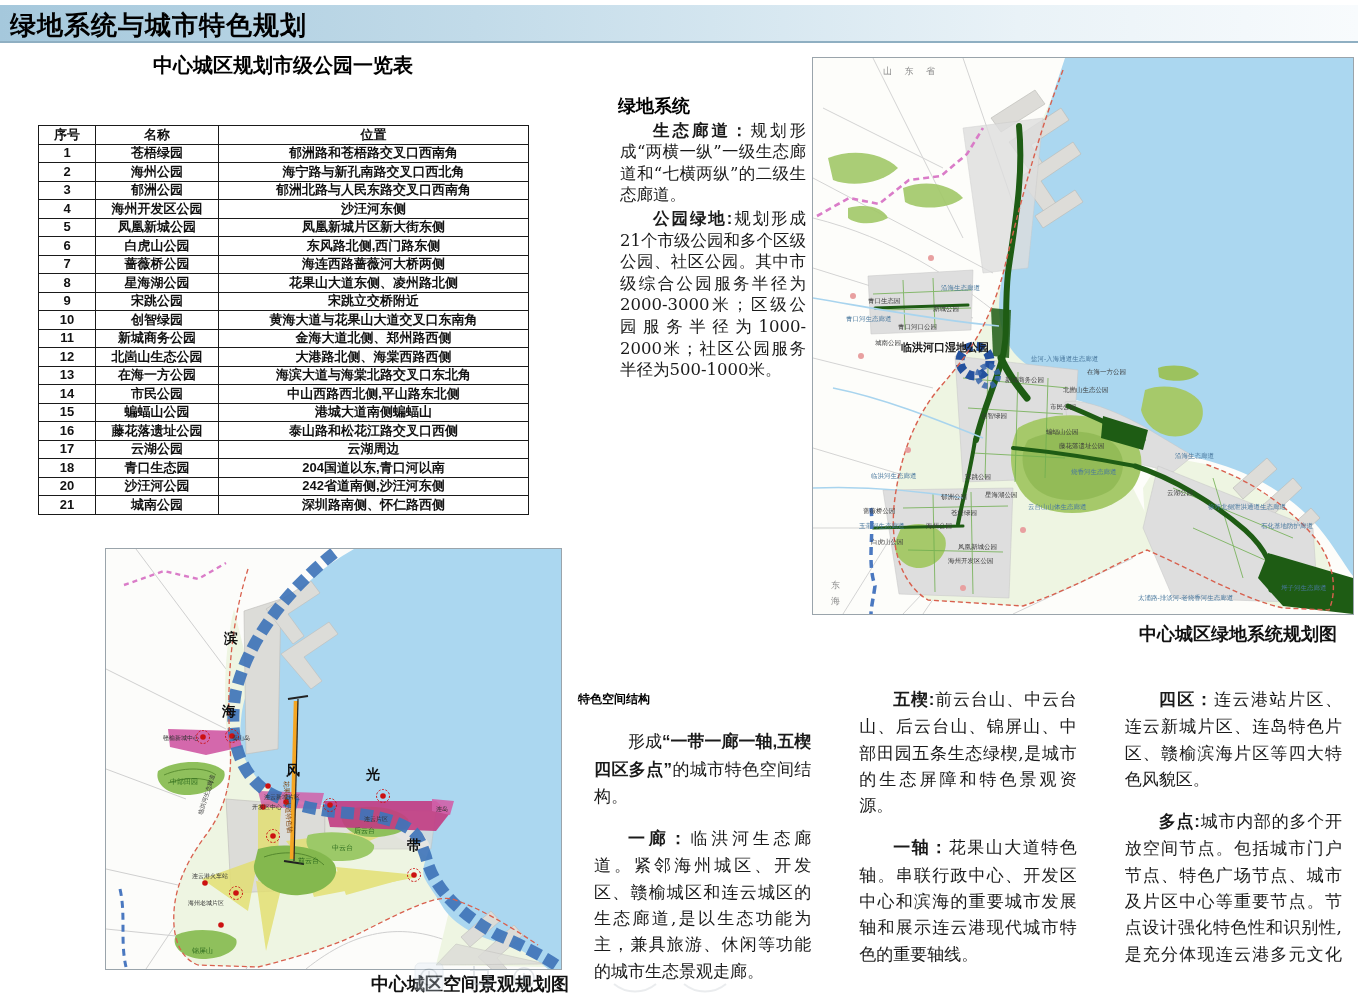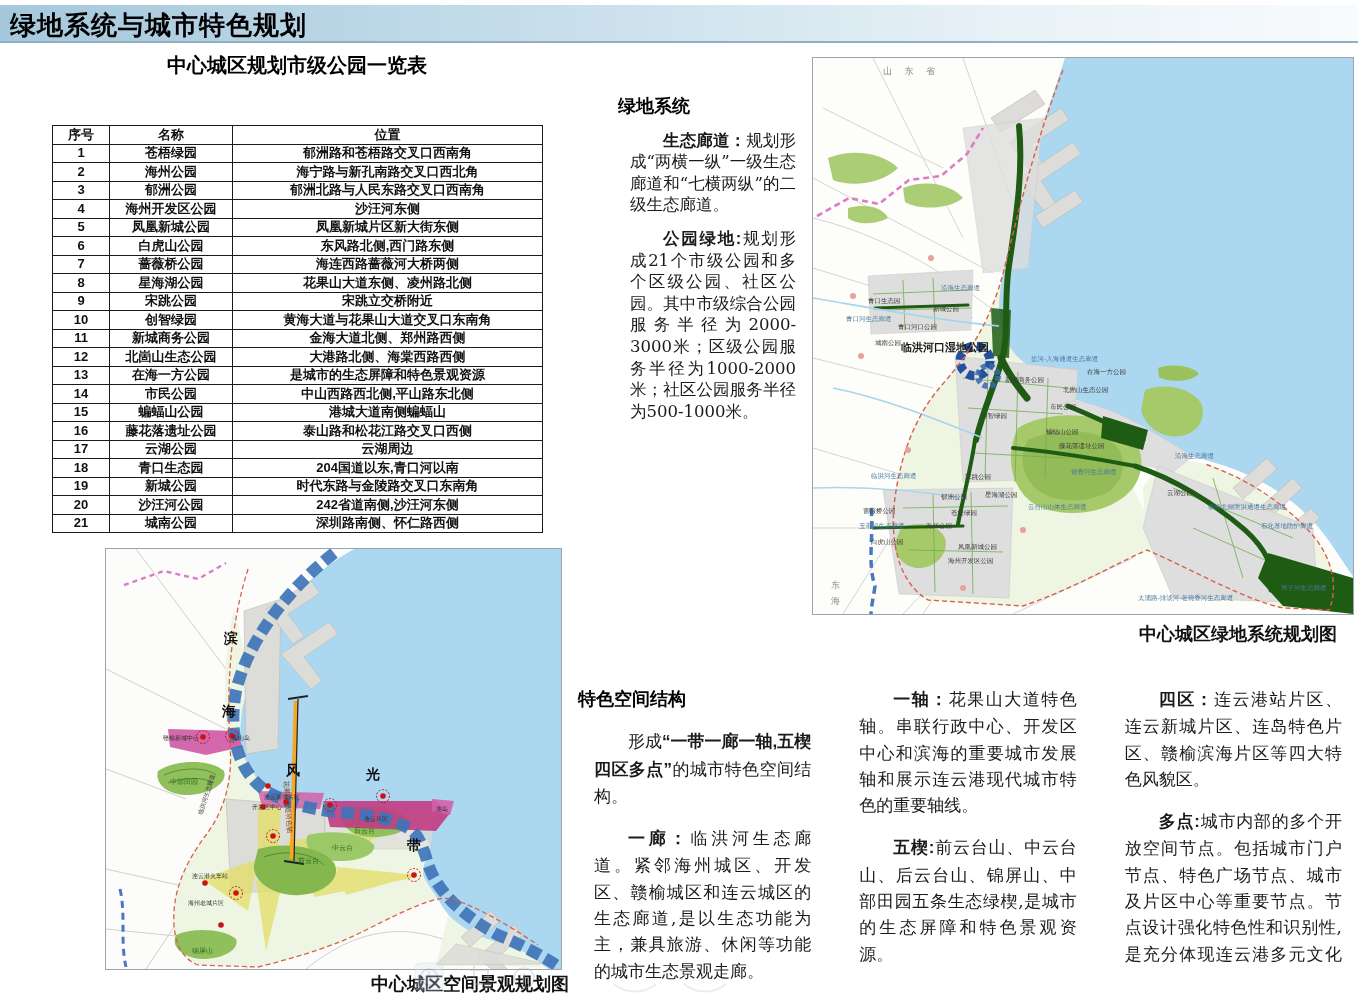--- a/index.html
+++ b/index.html
@@ -5,39 +5,39 @@
   html,body{margin:0;padding:0;background:#fff;}
   #page{position:relative;width:1358px;height:1000px;background:#fff;overflow:hidden;
         font-family:"Liberation Sans",sans-serif;}
   
   #hdr{position:absolute;left:0;top:5px;width:1358px;height:36px;
        background:linear-gradient(90deg,#a5c8dc 0%,#c2dbe9 35%,#e9f2f7 75%,#f8fbfd 100%);
        border-bottom:2px solid #8fafc2;}
   #hdr .t{position:absolute;left:10px;top:3px;font-size:26px;font-weight:bold;color:#000;
           letter-spacing:1px;font-family:"Liberation Sans",sans-serif;}
   
-  #tblwrap{position:absolute;left:52px;top:52px;width:490px;}
+  #tblwrap{position:absolute;left:38px;top:52px;width:490px;}
   #tbltitle{text-align:center;font-size:20px;font-weight:bold;margin:0 0 9px 0;color:#000;}
   table.park{border-collapse:collapse;width:490px;table-layout:fixed;margin-top:46px;}
   table.park th,table.park td{border:1.5px solid #1a1a1a;text-align:center;
       font-size:13px;font-weight:bold;color:#111;height:17.5px;padding:0 2px;line-height:1.05;
       overflow:hidden;white-space:nowrap;}
   table.park col.c1{width:57px;} table.park col.c2{width:123px;} table.park col.c3{width:310px;}
   
   #greentext{position:absolute;left:618px;top:96px;width:190px;font-family:"DejaVu Serif",serif;
              font-size:16.5px;line-height:21.6px;color:#1a1a1a;text-align:justify;}
   #greentext h3{font-family:"Liberation Sans",sans-serif;font-size:18px;margin:0 0 2px 0;color:#000;}
-  #greentext p{margin:12px;text-indent:2em;}
+  #greentext p{margin:2px;text-indent:2em;}
   #greentext b{font-family:"Liberation Sans",sans-serif;}
   
   #feature{position:absolute;left:578px;top:686px;width:780px;height:322px;
            column-count:3;column-gap:16px;column-fill:auto;
            font-family:"DejaVu Serif",serif;font-size:17px;line-height:26.3px;
            color:#1a1a1a;text-align:justify;}
-  #feature h3{font-family:"Liberation Sans",sans-serif;font-size:18px;margin:0;color:#000;}
+  #feature h3{font-family:"Liberation Sans",sans-serif;font-size:12px;margin:0;color:#000;}
   #feature p{margin:16px;text-indent:2em;}
   #feature b{font-family:"Liberation Sans",sans-serif;}
   
   .mapbox{position:absolute;border:1px solid #9aa4ab;background:#fff;}
   #map-green{left:812px;top:57px;width:540px;height:556px;}
   #map-land{left:105px;top:548px;width:455px;height:420px;}
   .mapcap{position:absolute;font-size:18px;font-weight:bold;color:#111;
           font-family:"Liberation Sans",sans-serif;}
   #cap-green{left:1078px;top:622px;width:320px;text-align:center;}
   #cap-land{left:290px;top:972px;width:360px;text-align:center;}
@@ -147,21 +147,21 @@
 
           <tr>
             <td>12</td>
             <td>北崮山生态公园</td>
             <td>大港路北侧、海棠西路西侧</td>
           </tr>
 
           <tr>
             <td>13</td>
             <td>在海一方公园</td>
-            <td>是城市的生态屏障和特色景观资源</td>
+            <td>海滨大道与海棠北路交叉口东北角</td>
           </tr>
 
           <tr>
             <td>14</td>
             <td>市民公园</td>
             <td>中山西路西北侧,平山路东北侧</td>
           </tr>
 
           <tr>
             <td>15</td>
@@ -180,25 +180,20 @@
             <td>云湖公园</td>
             <td>云湖周边</td>
           </tr>
 
           <tr>
             <td>18</td>
             <td>青口生态园</td>
             <td>204国道以东,青口河以南</td>
           </tr>
 
-          <tr>
-            <td>19</td>
-            <td>新城公园</td>
-            <td>时代东路与金陵路交叉口东南角</td>
-          </tr>
 
           <tr>
             <td>20</td>
             <td>沙汪河公园</td>
             <td>242省道南侧,沙汪河东侧</td>
           </tr>
 
           <tr>
             <td>21</td>
             <td>城南公园</td>
@@ -512,23 +507,23 @@
   <div class="mapcap" id="cap-land">中心城区空间景观规划图</div>
 
   <div id="feature">
     <h3>特色空间结构</h3>
     <p><span>形成</span><b>“一带一廊一轴,五楔四区多点”</b><span>的城市特色空间结构。</span></p>
     <div>
 
 
         <p><b>一廊：</b><span>临洪河生态廊道。紧邻海州城区、开发区、赣榆城区和连云城区的生态廊道,是以生态功能为主，兼具旅游、休闲等功能的城市生态景观走廊。</span></p>
 
+        <p><b>五楔:</b><span>前云台山、中云台山、后云台山、锦屏山、中部田园五条生态绿楔,是城市的生态屏障和特色景观资源。</span></p>
+
         <p><b>一轴：</b><span>花果山大道特色轴。串联行政中心、开发区中心和滨海的重要城市发展轴和展示连云港现代城市特色的重要轴线。</span></p>
-
-        <p><b>五楔:</b><span>前云台山、中云台山、后云台山、锦屏山、中部田园五条生态绿楔,是城市的生态屏障和特色景观资源。</span></p>
 
         <p><b>四区：</b><span>连云港站片区、连云新城片区、连岛特色片区、赣榆滨海片区等四大特色风貌区。</span></p>
 
         <p><b>多点:</b><span>城市内部的多个开放空间节点。包括城市门户节点、特色广场节点、城市及片区中心等重要节点。节点设计强化特色性和识别性,是充分体现连云港多元文化和滨海城市特色的空间序列。</span></p>
       </div>
   </div>
 
   <div class="ghost" style="left:414px;top:962px;">
     <svg width="30" height="30">
         <rect x="1" y="1" width="28" height="28" rx="5" fill="#dce8f5" stroke="#b8c6d4"></rect>

